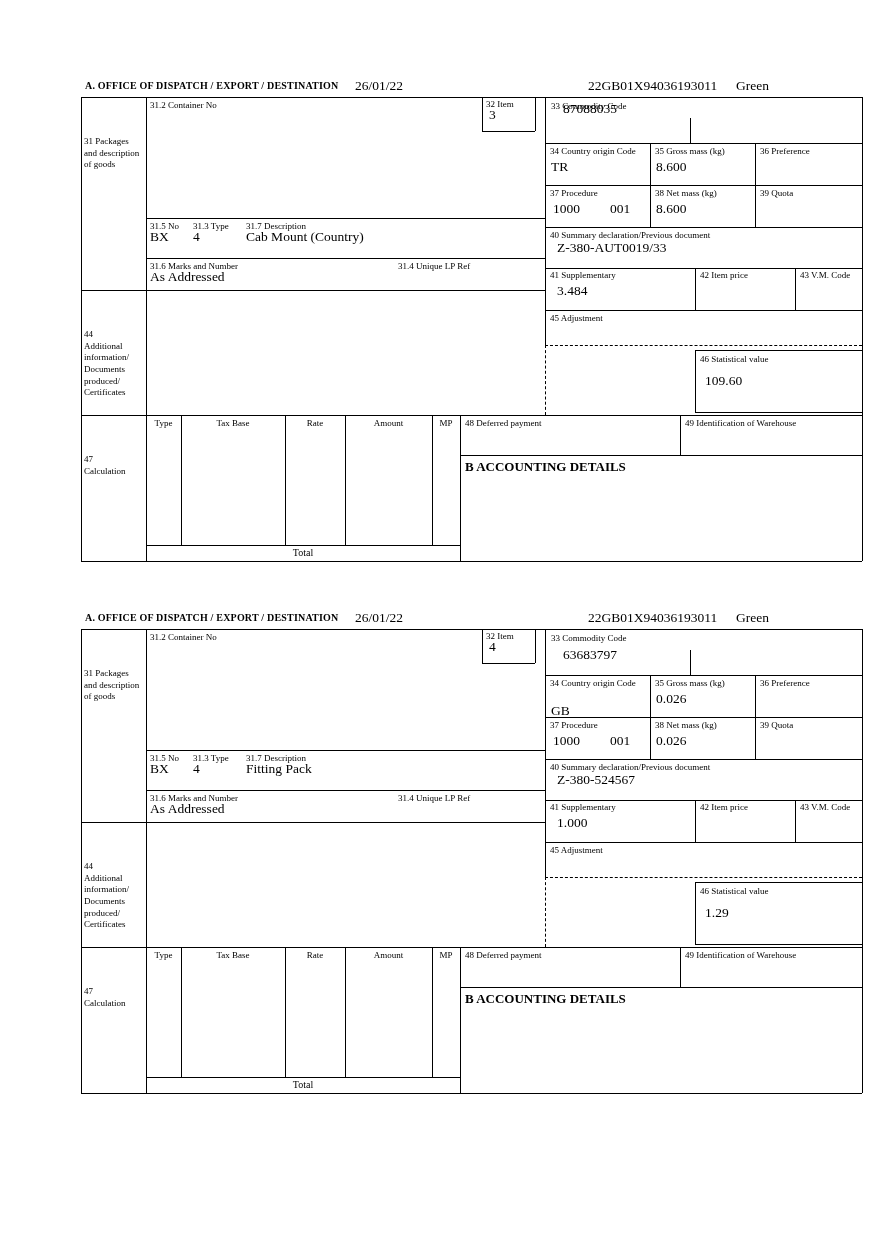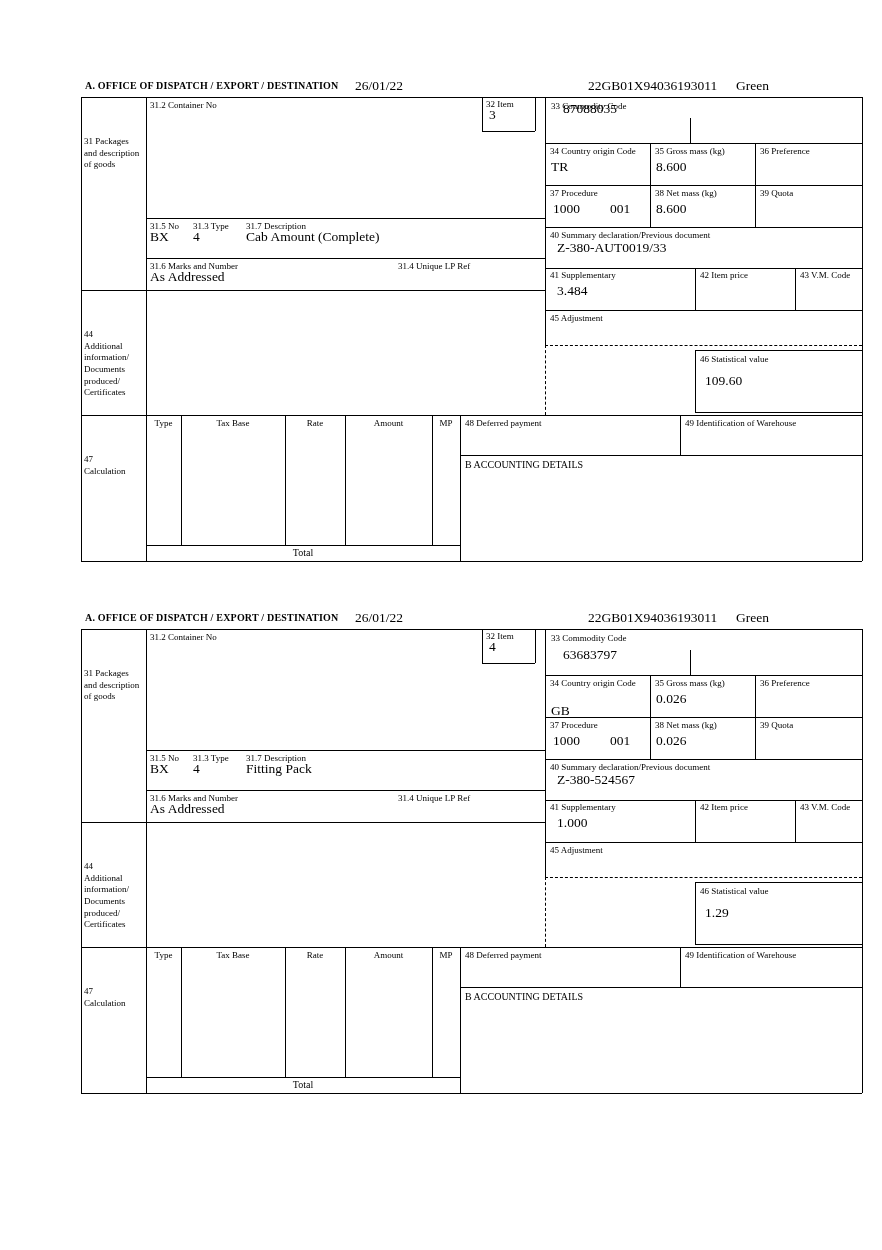--- a/index.html
+++ b/index.html
@@ -9,21 +9,21 @@
   .lbl{position:absolute;font-size:9px;line-height:1.2;white-space:nowrap;}
   .lblw{position:absolute;font-size:9px;line-height:1.3;margin-top:36px;}
   .val{position:absolute;font-size:13.5px;line-height:1.1;white-space:nowrap;}
   .hl{position:absolute;height:0;border-top:1px solid #000;}
   .vl{position:absolute;width:0;border-left:1px solid #000;}
   .hd{position:absolute;height:0;border-top:1px dashed #000;}
   .vd{position:absolute;width:0;border-left:1px dashed #000;}
   .hdrt{position:absolute;font-size:10px;font-weight:bold;white-space:nowrap;letter-spacing:.2px;}
   .hdrv{position:absolute;font-size:13.5px;white-space:nowrap;}
   .chdr{position:absolute;font-size:9px;text-align:center;}
-  .acct{position:absolute;font-size:10px;font-weight:normal;white-space:nowrap;}
+  .acct{position:absolute;font-size:13px;font-weight:bold;white-space:nowrap;}
   .total{position:absolute;font-size:10px;text-align:center;}
 </style>
 </head>
 <body>
 
 <section class="section" style="top:78px">
   <div class="hdrt" style="left:85px;top:2px">A.  OFFICE OF DISPATCH / EXPORT / DESTINATION</div>
   <div class="hdrv" style="left:355px;top:0px">26/01/22</div>
   <div class="hdrv" style="left:588px;top:0px">22GB01X94036193011</div>
   <div class="hdrv" style="left:736px;top:0px">Green</div>
@@ -80,21 +80,21 @@
   <div class="val" style="left:553px;top:124px">1000</div>
   <div class="val" style="left:610px;top:124px">001</div>
   <div class="lbl" style="left:655px;top:110px">38 Net mass (kg)</div>
   <div class="val" style="left:656px;top:124px">8.600</div>
   <div class="lbl" style="left:760px;top:110px">39 Quota</div>
   <div class="lbl" style="left:150px;top:143px">31.5 No</div>
   <div class="lbl" style="left:193px;top:143px">31.3 Type</div>
   <div class="lbl" style="left:246px;top:143px">31.7 Description</div>
   <div class="val" style="left:150px;top:152px">BX</div>
   <div class="val" style="left:193px;top:152px">4</div>
-  <div class="val" style="left:246px;top:152px">Cab Amount (Complete)</div>
+  <div class="val" style="left:246px;top:152px">Cab Mount (Country)</div>
   <div class="lbl" style="left:550px;top:152px">40 Summary declaration/Previous document</div>
   <div class="val" style="left:557px;top:163px">Z-380-AUT0019/33</div>
   <div class="lbl" style="left:150px;top:183px">31.6 Marks and Number</div>
   <div class="lbl" style="left:398px;top:183px">31.4 Unique LP Ref</div>
   <div class="val" style="left:150px;top:192px">As Addressed</div>
   <div class="lbl" style="left:550px;top:192px">41 Supplementary</div>
   <div class="val" style="left:557px;top:206px">3.484</div>
   <div class="lbl" style="left:700px;top:192px">42 Item price</div>
   <div class="lbl" style="left:800px;top:192px">43 V.M. Code</div>
   <div class="lblw" style="left:84px;top:215px;width:48px">44 Additional information/ Documents produced/ Certificates</div>

